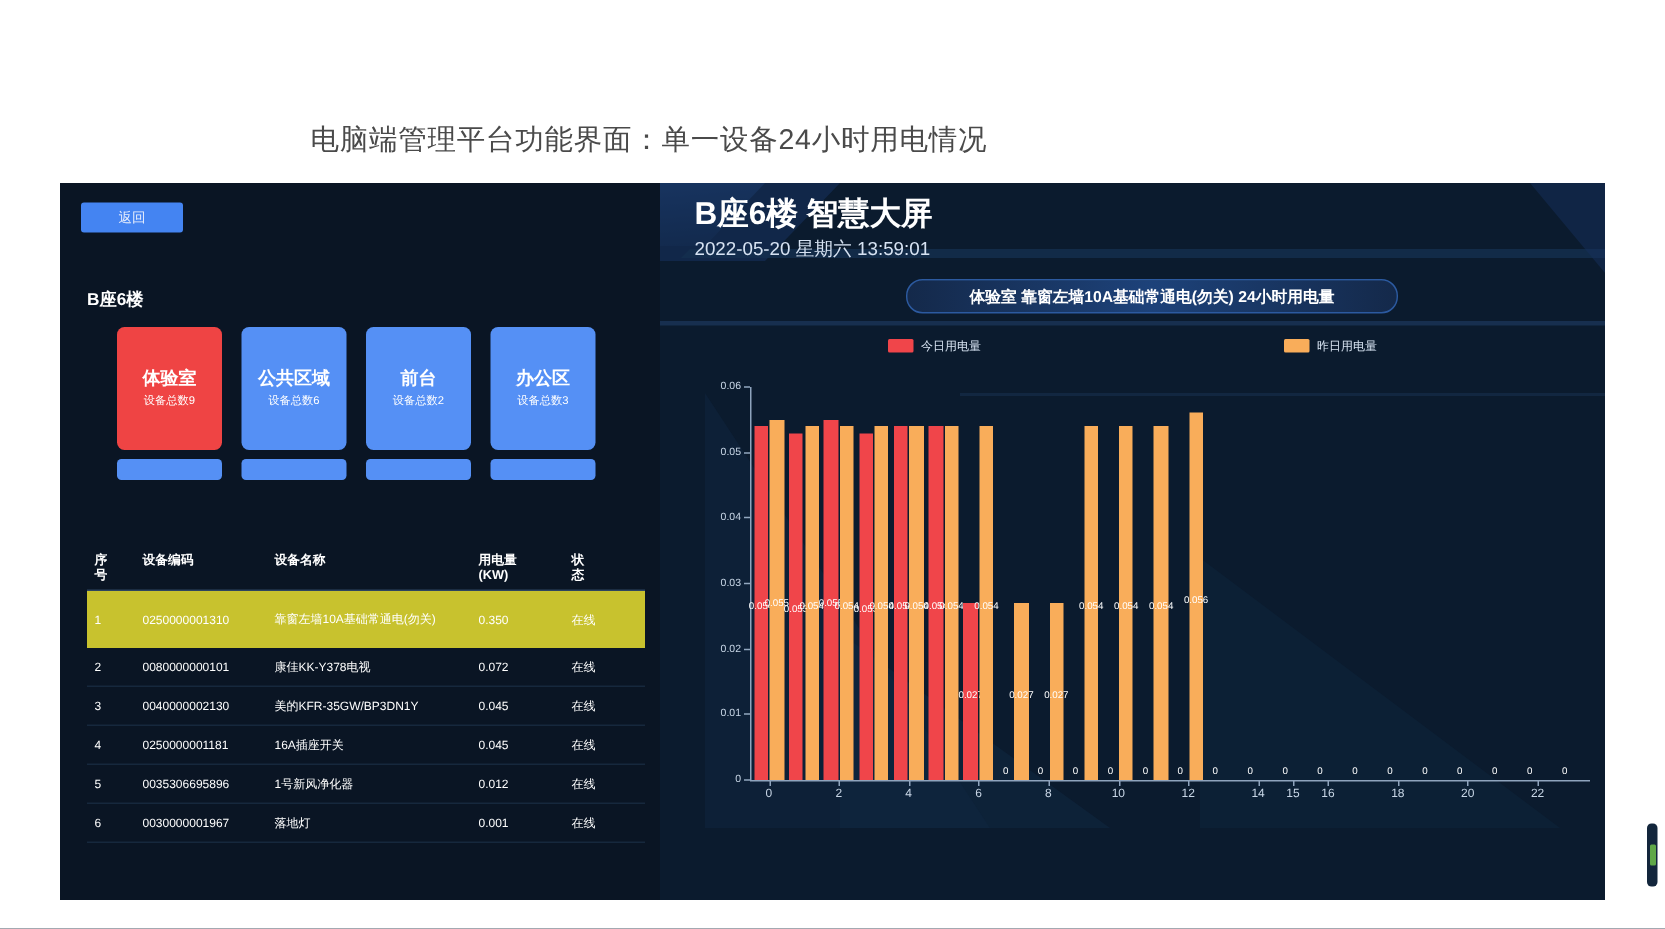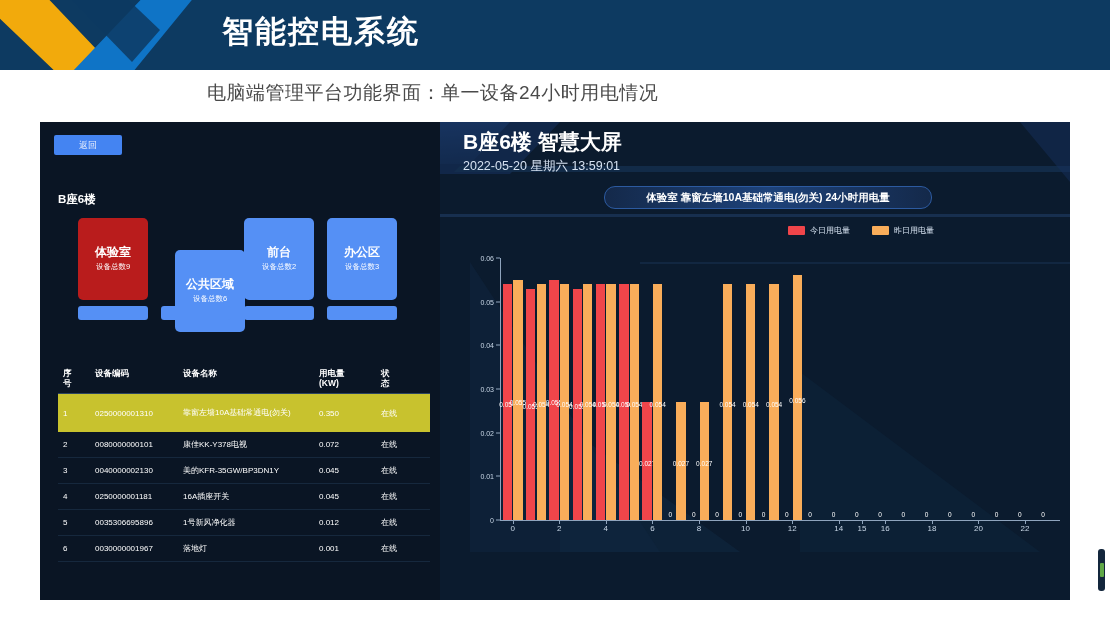--- a/index.html
+++ b/index.html
@@ -40,21 +40,21 @@
     position:absolute;left:58px;top:192px;color:#ffffff;font-size:11.5px;font-weight:700;
   }
 
   
   .rooms{position:absolute;left:78px;top:218px;width:330px;height:100px;}
   .room{
     position:absolute;top:0;width:70px;height:82px;border-radius:5px;
     display:flex;flex-direction:column;align-items:center;justify-content:center;
     color:#ffffff;text-align:center;line-height:1.15;
   }
-  .room.sel{background:#b91c1c;}
+  .room.sel{background:#ef4444;}
   .room.norm{background:#5590f5;}
   .room-name{font-size:12px;font-weight:600;}
   .room-count{font-size:7.5px;margin-top:3px;font-weight:400;}
   .room-stub{position:absolute;top:88px;width:70px;height:14px;border-radius:3px;background:#5590f5;}
 
   
   .list-head{position:absolute;left:58px;top:333px;color:#ffffff;font-size:11.5px;font-weight:700;}
   .list-head .kwh{margin-left:10px;}
 
   
@@ -77,21 +77,21 @@
   .big-date{
     position:absolute;left:463px;top:158px;color:#d6e2f2;font-size:12.5px;
   }
   .chart-title{
     position:absolute;left:604px;top:186px;width:326px;height:21px;
     border-radius:11px;background:linear-gradient(90deg,#14294a 0%,#1d427a 50%,#14294a 100%);
     border:1px solid #2c5aa0;
     color:#ffffff;font-size:10.5px;font-weight:700;
     display:flex;align-items:center;justify-content:center;
   }
-  .legend{position:absolute;left:608px;top:225px;width:326px;display:flex;justify-content:flex-end;gap:22px;align-items:center;font-family:Liberation Serif, serif;}
+  .legend{position:absolute;left:592px;top:225px;width:326px;display:flex;justify-content:space-between;gap:22px;align-items:center;font-family:Liberation Serif, serif;}
   .lg{display:flex;align-items:center;gap:5px;color:#d8e4f2;font-size:8px;}
   .lg .sw{width:17px;height:9px;border-radius:1px;}
 
   
   .chart{position:absolute;left:466px;top:258px;width:594px;height:272px;}
   .yaxis{position:absolute;left:0;top:0;width:34px;height:262px;}
   .ytick{position:absolute;right:6px;color:#c8d6e6;font-size:7px;transform:translateY(-50%);white-space:nowrap;}
   .ygrid-tick{position:absolute;left:30px;width:4px;height:1px;background:#93a8c0;transform:translateY(-50%);}
   .axis-v{position:absolute;left:34px;top:0;width:1px;height:262px;background:#8fa4bd;}
   .axis-h{position:absolute;left:34px;top:262px;width:560px;height:1px;background:#8fa4bd;}
@@ -106,28 +106,20 @@
   .xtick{position:absolute;top:262px;width:1px;height:4px;background:#8fa4bd;}
 
   .scroll-grip{position:absolute;right:5px;bottom:28px;width:7px;height:42px;background:#13263c;border-radius:3px;}
   .scroll-grip i{position:absolute;left:1.5px;top:14px;width:4px;height:14px;background:#6fbf4a;border-radius:1px;opacity:.85;display:block;}
 </style>
 </head>
 <body>
 
 <div class="slide">
 
-  <div class="banner">
-    <svg class="logo" viewBox="0 0 200 92" preserveAspectRatio="none">
-      <path d="M-30,-10 L40,-10 L118,72 Q124,80 114,86 L78,86 Q68,86 62,78 L-30,-10 Z" fill="#f2aa0c"></path>
-      <path d="M200,-10 L150,-10 L72,72 Q66,80 76,86 L112,86 Q122,86 128,78 L200,-10 Z" fill="#0f74c6"></path>
-      <path d="M62,-10 L118,-10 L160,30 L132,62 Z" fill="#0d3a61" opacity="0.85"></path>
-    </svg>
-    <div class="banner-title">智能控电系统</div>
-  </div>
 
   <div class="subtitle">电脑端管理平台功能界面：单一设备24小时用电情况</div>
 
   <div class="dash">
     <svg class="dash-bgdeco" viewBox="0 0 1030 478" preserveAspectRatio="none">
       <defs>
         <linearGradient id="g1" x1="0" y1="0" x2="1" y2="0">
           <stop offset="0" stop-color="#1b3f76"></stop>
             <stop offset="1" stop-color="#0e2banzi"></stop>
         </linearGradient>
@@ -152,21 +144,21 @@
 
   <div class="back-btn">返回</div>
   <div class="floor-label">B座6楼</div>
 
   <div class="rooms" id="rooms">
       <div class="room sel" style="left: 0px;">
         <div class="room-name">体验室</div>
         <div class="room-count">设备总数9</div>
       </div>
       <div class="room-stub" style="left: 0px;"></div>
-      <div class="room norm" style="left: 97px; margin-top: 32px;">
+      <div class="room norm" style="left: 83px;">
         <div class="room-name">公共区域</div>
         <div class="room-count">设备总数6</div>
       </div>
       <div class="room-stub" style="left: 83px;"></div>
       <div class="room norm" style="left: 166px;">
         <div class="room-name">前台</div>
         <div class="room-count">设备总数2</div>
       </div>
       <div class="room-stub" style="left: 166px;"></div>
       <div class="room norm" style="left: 249px;">

